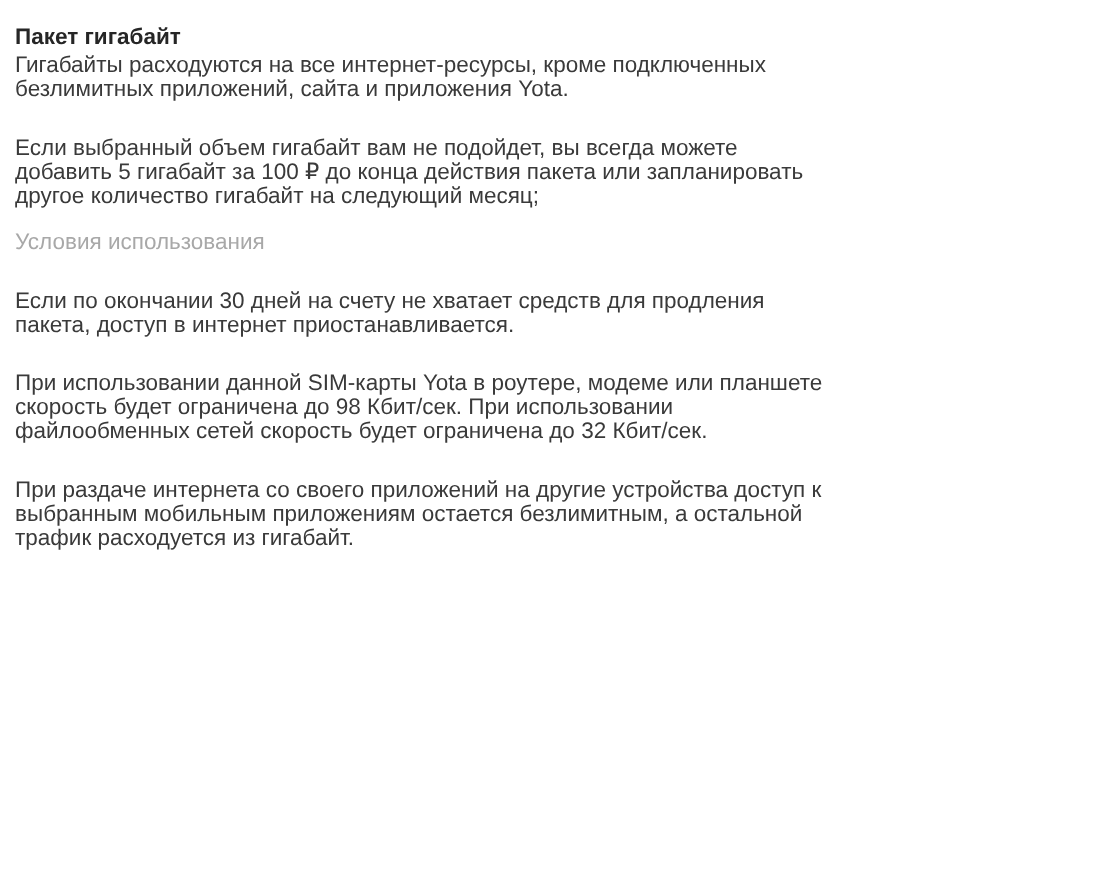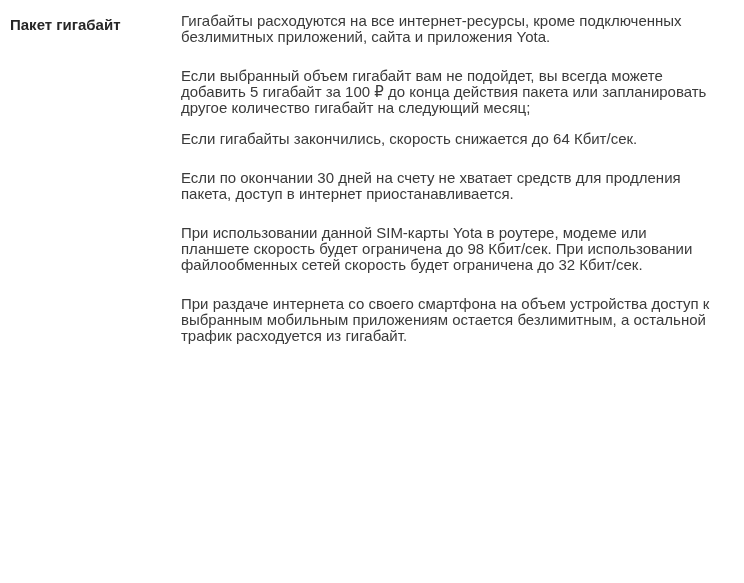--- a/index.html
+++ b/index.html
@@ -13,20 +13,21 @@
     overflow: hidden;
     font-family: "Liberation Sans", "DejaVu Sans", sans-serif;
     -webkit-font-smoothing: antialiased;
   }
   .section {
     display: flex;
     align-items: flex-start;
     padding: 13px 10px 0 10px;
     box-sizing: border-box;
     width: 726px;
+    flex-direction: column;
   }
   .label-col {
     width: 171px;
     flex-shrink: 0;
   }
   .label-col h3 {
     margin: 0;
     font-size: 15px;
     font-weight: bold;
     line-height: 23px;
@@ -51,18 +52,18 @@
 </head>
 <body>
 
 <div class="section">
   <div class="label-col">
     <h3>Пакет гигабайт</h3>
   </div>
   <div class="content-col">
     <p>Гигабайты расходуются на все интернет-ресурсы, кроме подключенных безлимитных приложений, сайта и приложения Yota.</p>
     <p class="tight">Если выбранный объем гигабайт вам не подойдет, вы всегда можете добавить 5 гигабайт за 100 ₽ до конца действия пакета или запланировать другое количество гигабайт на следующий месяц;</p>
-    <p>Если гигабайты закончились, скорость снижается до 64 Кбит/сек.</p>
+    <p class="muted">Условия использования</p>
     <p>Если по окончании 30 дней на счету не хватает средств для продления пакета, доступ в интернет приостанавливается.</p>
     <p>При использовании данной SIM-карты Yota в роутере, модеме или планшете скорость будет ограничена до 98 Кбит/сек. При использовании файлообменных сетей скорость будет ограничена до 32 Кбит/сек.</p>
-    <p>При раздаче интернета со своего смартфона на объем устройства доступ к выбранным мобильным приложениям остается безлимитным, а остальной трафик расходуется из гигабайт.</p>
+    <p>При раздаче интернета со своего приложений на другие устройства доступ к выбранным мобильным приложениям остается безлимитным, а остальной трафик расходуется из гигабайт.</p>
   </div>
 </div>
 
 </body></html>

